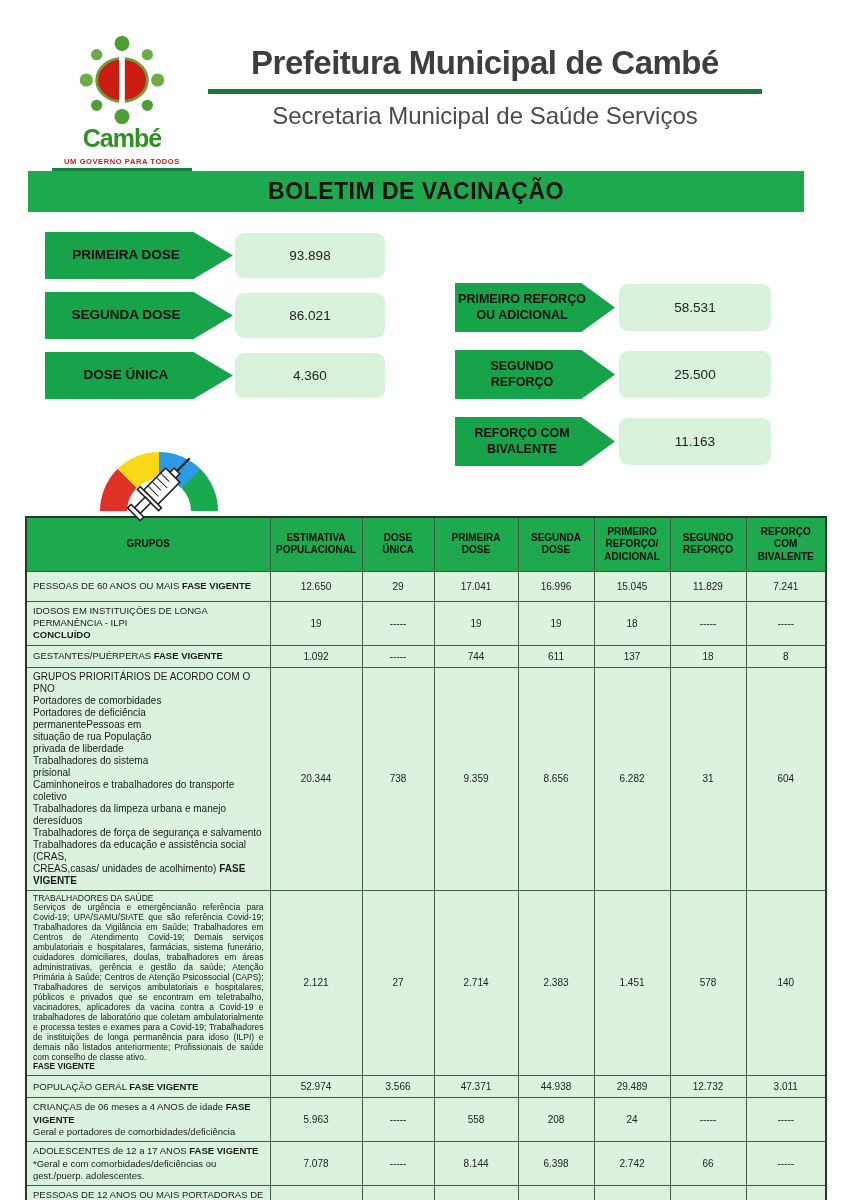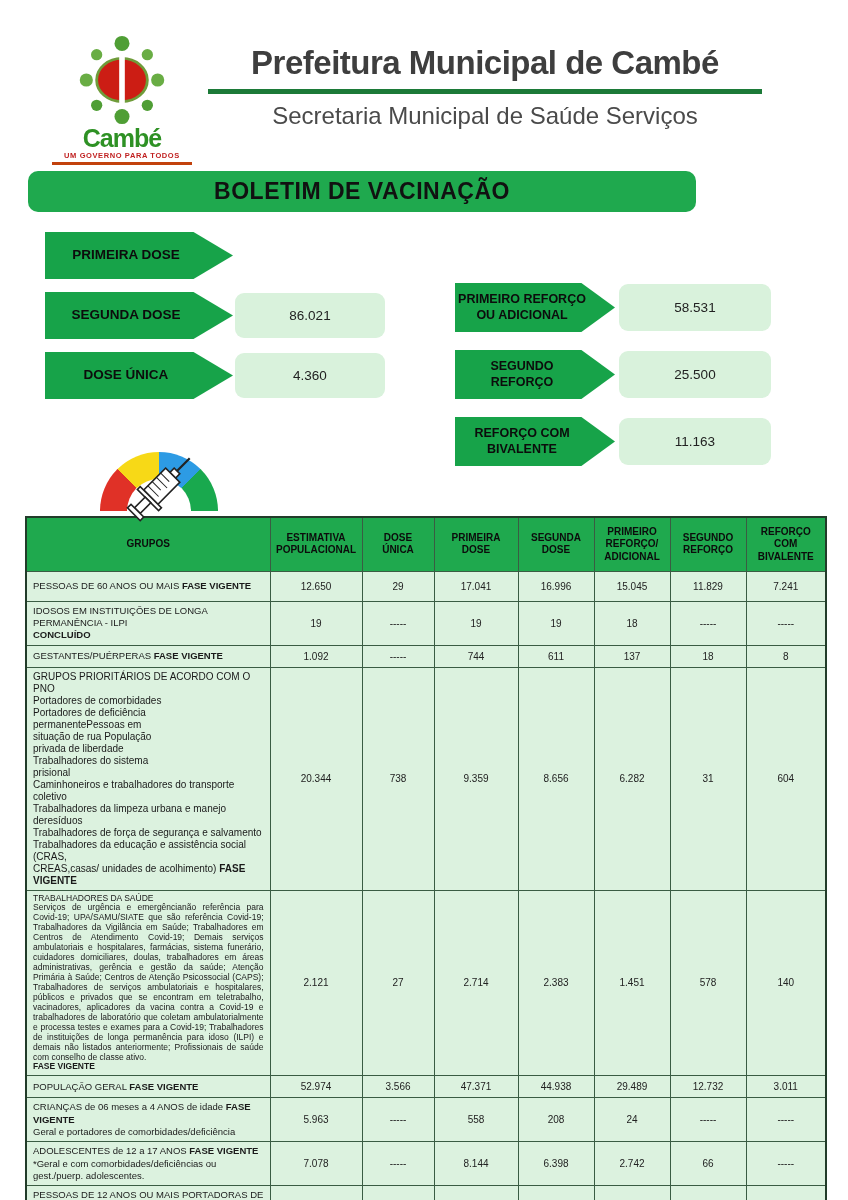--- a/index.html
+++ b/index.html
@@ -7,29 +7,29 @@
   .page {
     position:relative; width:848px; height:1200px; margin:0 auto;
     background:#fff; overflow:hidden;
     font-family:"Liberation Sans","DejaVu Sans",sans-serif; color:#1a1a1a;
   }
   
   .logo { position:absolute; left:52px; top:34px; width:140px; text-align:center; }
   .logo-mark { width:94px; height:92px; margin:0 auto; display:block; }
   .logo-name { font-size:25px; font-weight:bold; color:#2e9124; letter-spacing:-1px; line-height:1; }
   .logo-slogan { font-size:7.5px; font-weight:bold; color:#c01f1f; letter-spacing:.6px;
-                 border-bottom:3px solid #c2410c; padding-bottom:2px; margin-top:0; }
+                 border-bottom:3px solid #15803d; padding-bottom:2px; margin-top:6px; }
   .head-text { position:absolute; left:200px; top:44px; width:570px; text-align:center; }
   .head-title { font-size:33px; font-weight:bold; color:#3e3e3e; letter-spacing:-.5px; }
   .head-rule { height:5px; background:#1c7a38; margin:7px 8px 8px 8px; }
   .head-sub { font-size:24px; color:#4a4a4a; }
   
-  .banner { position:absolute; left:28px; top:171px; width:668px; height:41px;
+  .banner { position:absolute; left:28px; top:171px; width:776px; height:41px;
             background:#1FA94E; display:flex; align-items:center; justify-content:center;
-            font-size:23px; font-weight:bold; color:#111; letter-spacing:.5px;border-radius:10px; }
+            font-size:23px; font-weight:bold; color:#111; letter-spacing:.5px; }
   
   .sum-col { position:absolute; display:flex; flex-direction:column; }
   .sum-left { left:45px; top:232px; gap:13px; }
   .sum-right { left:455px; top:283px; gap:18px; }
   .sum-item { display:flex; align-items:center; }
   .arrow { background:#17A349; color:#0c0c0c; font-weight:bold; text-align:center;
            display:flex; align-items:center; justify-content:center;
            clip-path:polygon(0 0,79% 0,100% 50%,79% 100%,0 100%);
            padding-right:26px; white-space:pre-line; line-height:1.25; }
   .sum-left  .arrow { width:188px; height:47px; font-size:13.5px; }
@@ -87,20 +87,21 @@
     <div class="head-title">Prefeitura Municipal de Cambé</div>
     <div class="head-rule"></div>
     <div class="head-sub">Secretaria Municipal de Saúde Serviços</div>
   </div>
 
   <div class="banner">BOLETIM DE VACINAÇÃO</div>
 
   <div class="sum-col sum-left">
     <div class="sum-item">
       <div class="arrow">PRIMEIRA DOSE</div>
+      <div class="valbox">93.898</div>
     </div>
     <div class="sum-item">
       <div class="arrow">SEGUNDA DOSE</div>
       <div class="valbox">86.021</div>
     </div>
     <div class="sum-item">
       <div class="arrow">DOSE ÚNICA</div>
       <div class="valbox">4.360</div>
     </div>
   </div>

